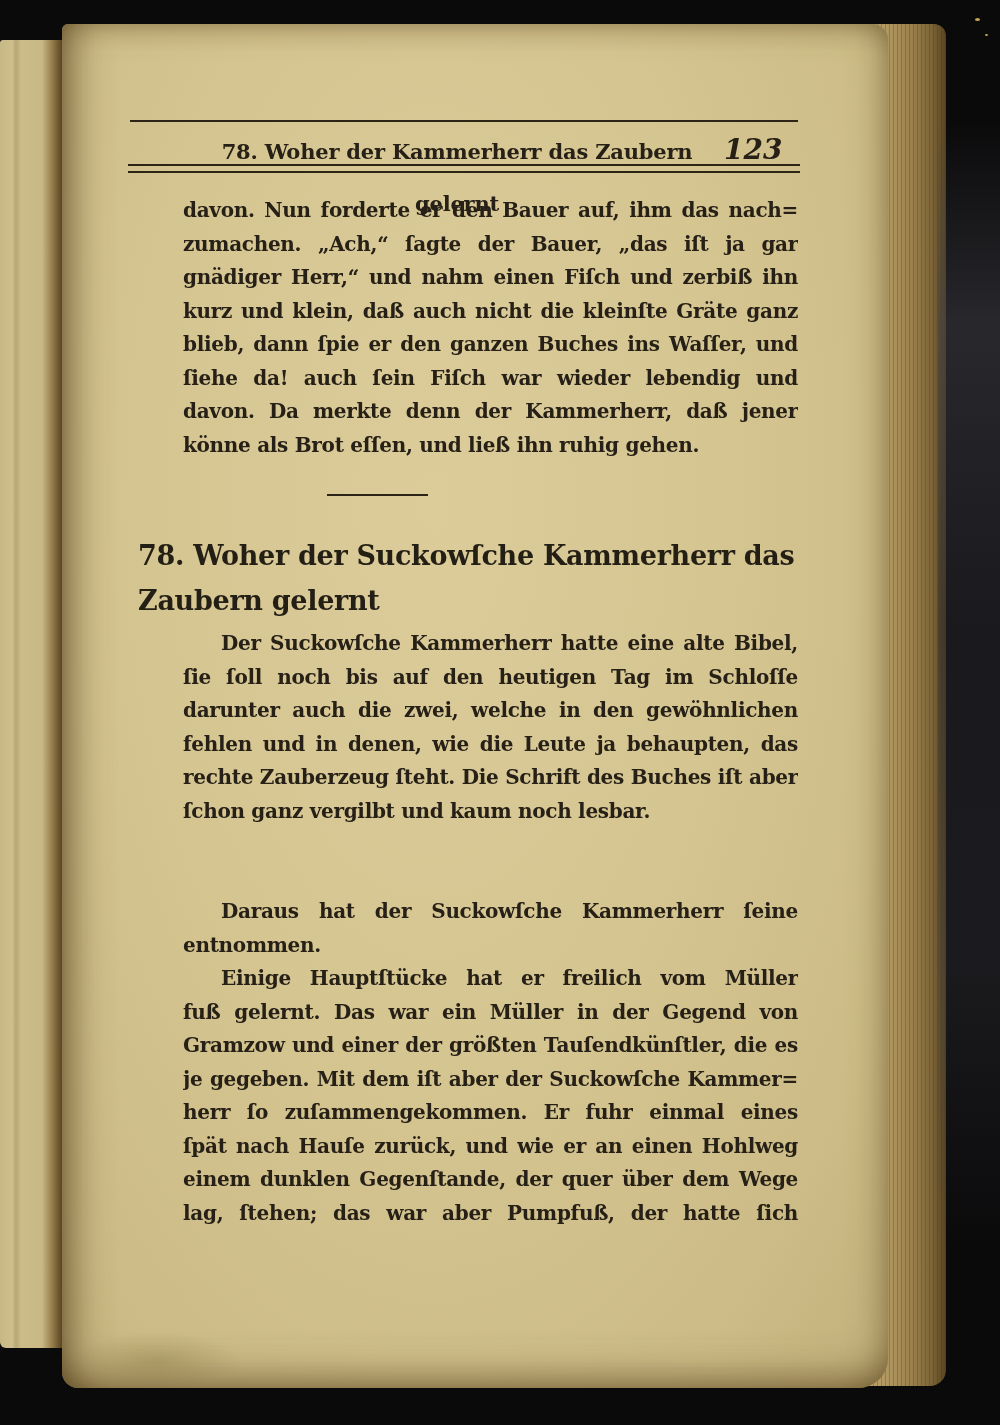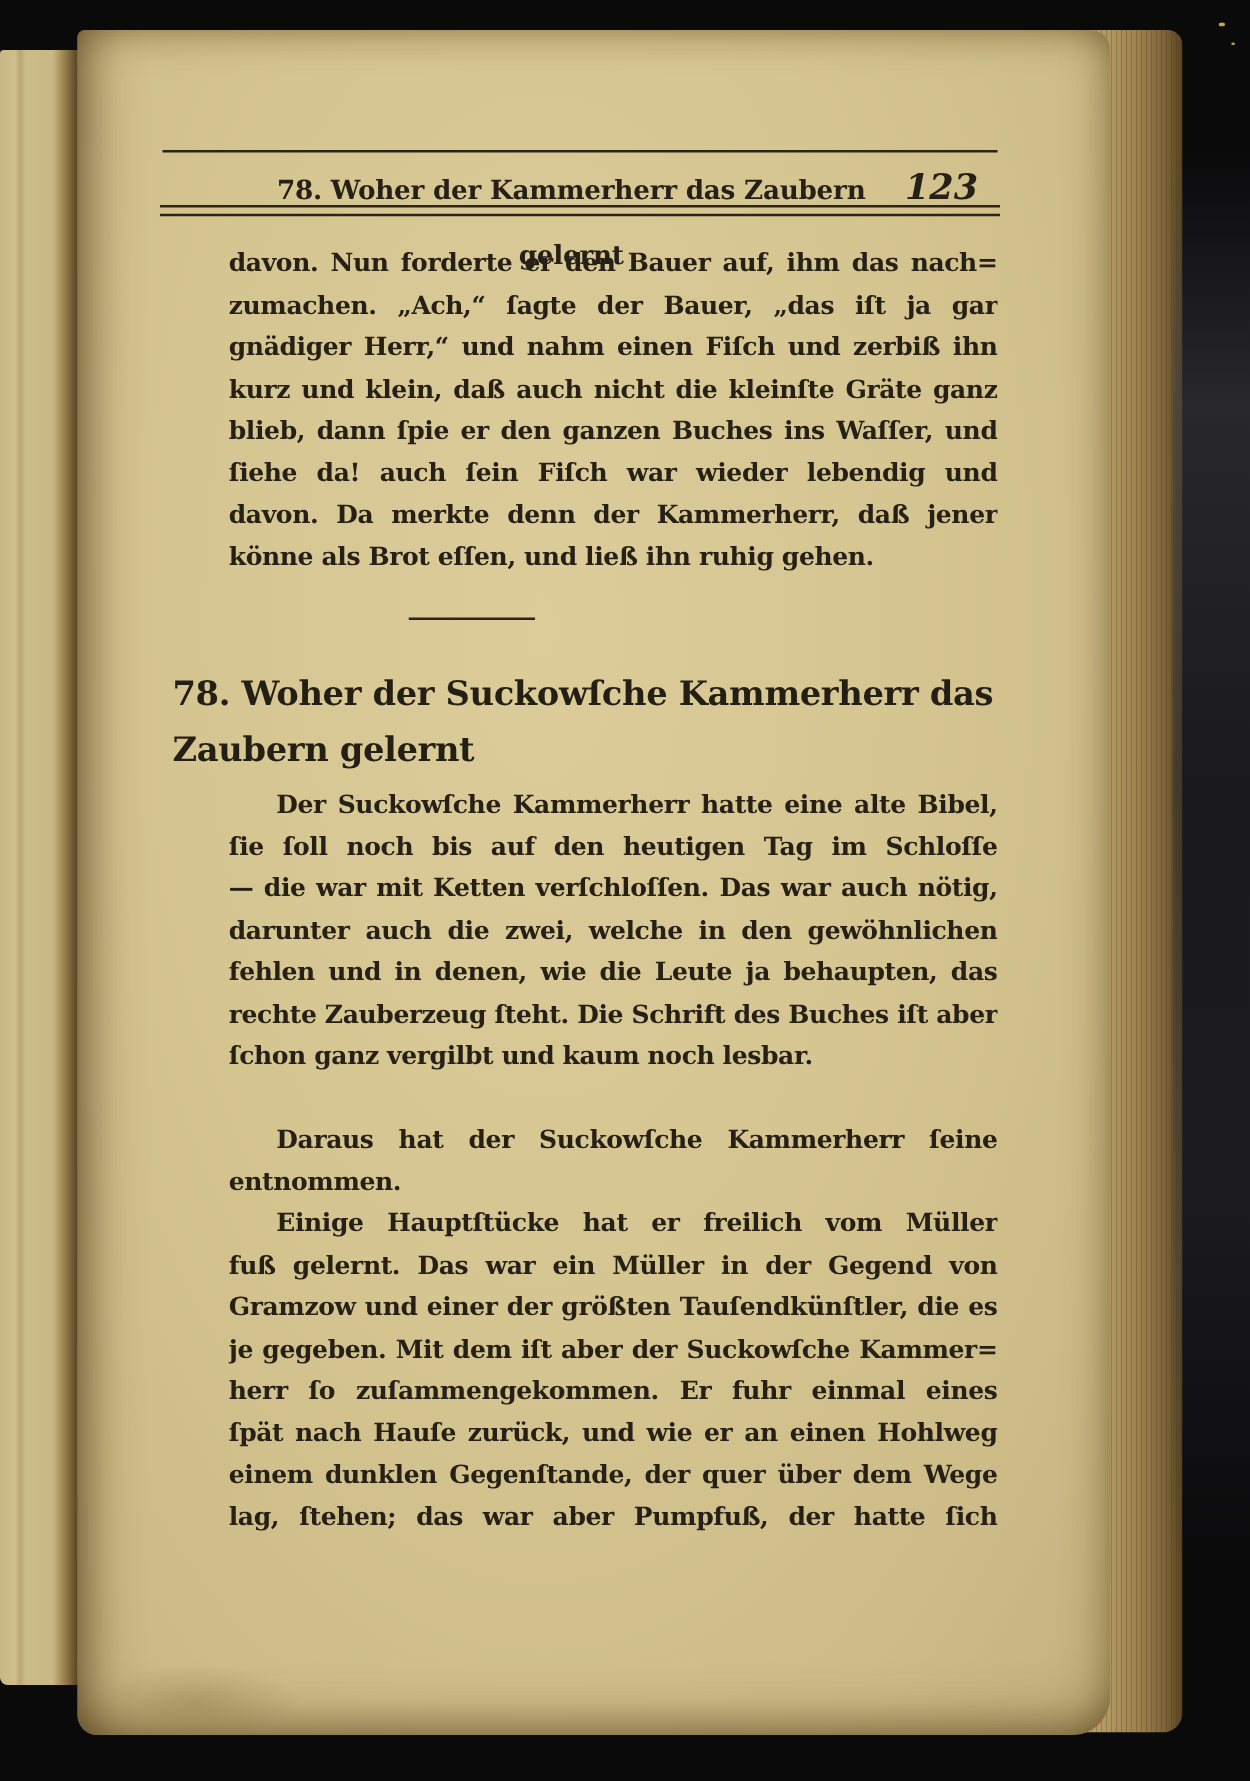--- a/index.html
+++ b/index.html
@@ -95,21 +95,20 @@
   <div class="divider"></div>
 
   <div class="heading">
     <div class="hline">78. Woher der Suckowſche Kammerherr das</div>
     <div class="hline">Zaubern gelernt</div>
   </div>
 
   <div class="tblock" style="top:603px;">
     <div class="line ind">Der Suckowſche Kammerherr hatte eine alte Bibel, —</div>
     <div class="line">ſie ſoll noch bis auf den heutigen Tag im Schloſſe liegen,</div>
-    <div class="line">— die war mit Ketten verſchloſſen. Das war auch nötig,</div>
     <div class="line">darunter auch die zwei, welche in den gewöhnlichen Bibeln</div>
     <div class="line">fehlen und in denen, wie die Leute ja behaupten, das</div>
     <div class="line">rechte Zauberzeug ſteht. Die Schrift des Buches iſt aber</div>
     <div class="line pend">ſchon ganz vergilbt und kaum noch lesbar.</div>
   </div>
 
   <div class="tblock" style="top:871px;">
     <div class="line ind">Daraus hat der Suckowſche Kammerherr ſeine Kunſt</div>
     <div class="line pend">entnommen.</div>
   </div>

